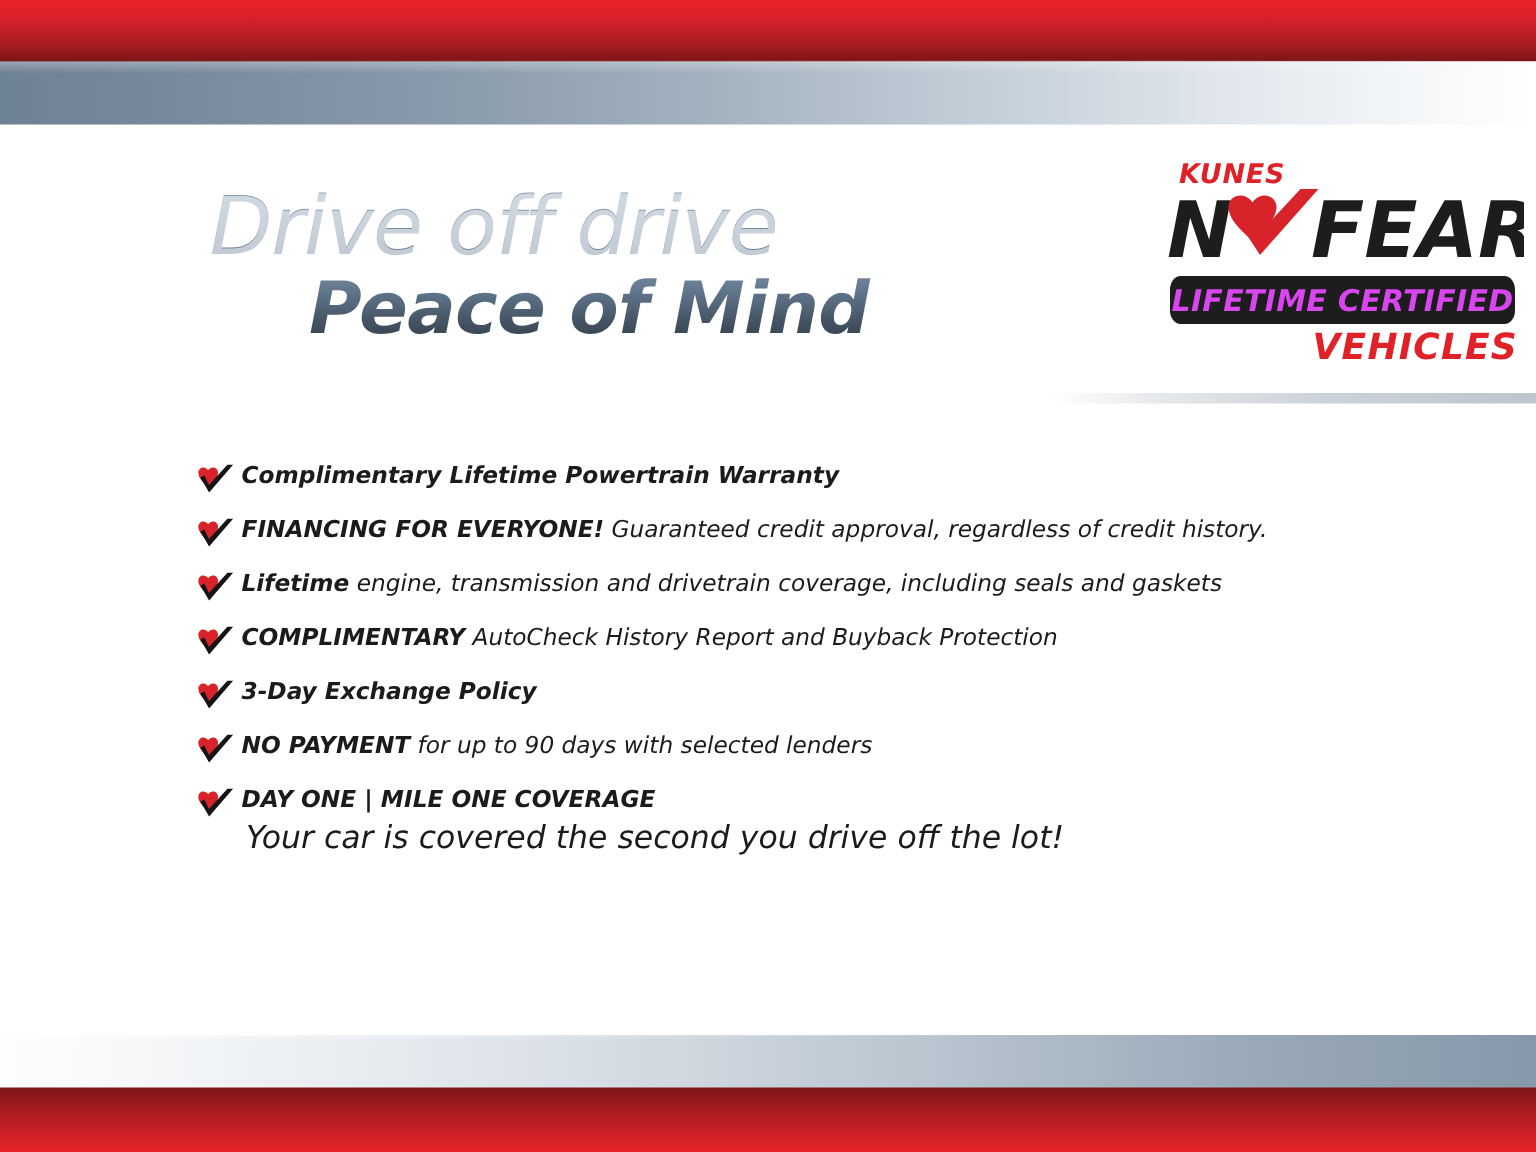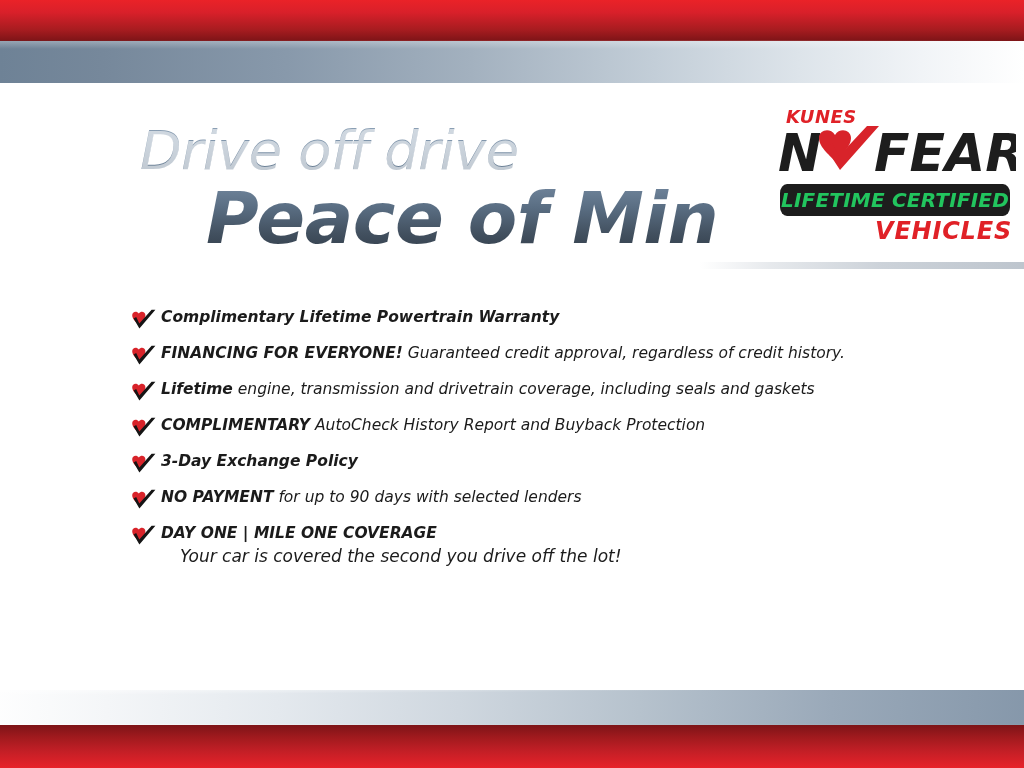--- a/index.html
+++ b/index.html
@@ -117,21 +117,21 @@
     white-space: nowrap;
     line-height: 1.0;
   }
   .headline-line1 {
     font-size: 54px;
     font-weight: 400;
     background-image: linear-gradient(to bottom, #8ea2b6 0%, #7e93a9 40%, #6c8197 75%, #5f7489 100%);
     text-shadow: 0 1px 0 rgba(255,255,255,0.6);
   }
   .headline-line2 {
-    font-size: 72px;
+    font-size: 48px;
     font-weight: 700;
     margin-top: 4px;
     margin-left: 66px;
     background-image: linear-gradient(to bottom, #73889f 0%, #5a6e83 35%, #42505f 72%, #323e4b 100%);
   }
 
   .head-divider {
     position: absolute;
     left: 700px;
     top: 262px;
@@ -176,21 +176,21 @@
     border-radius: 7px / 9px;
     display: flex;
     align-items: center;
     justify-content: center;
   }
   .logo-bar-text {
     font-family: "DejaVu Sans", sans-serif;
     font-size: 20px;
     font-weight: 700;
     font-style: italic;
-    color: #22c55e;
+    color: #d946ef;
     letter-spacing: 0.2px;
     white-space: nowrap;
   }
   .logo-vehicles {
     position: absolute;
     right: 4px;
     top: 111px;
     font-family: "DejaVu Sans", sans-serif;
     font-size: 24px;
     font-weight: 700;
@@ -225,26 +225,26 @@
     color: #1b1b1b;
     line-height: 1.22;
     white-space: nowrap;
   }
   .bullet-text .b {
     font-weight: 700;
   }
   .bullet-sub {
     font-family: "DejaVu Sans", sans-serif;
     font-style: italic;
-    font-size: 17px;
+    font-size: 21px;
     color: #1b1b1b;
     font-weight: 400;
     display: block;
     margin-top: 3px;
-    margin-left: 19px;
+    margin-left: 3px;
     white-space: nowrap;
   }
 </style>
 </head>
 <body>
 
 <div class="top-banner">
   <div class="top-red"></div>
   <div class="top-hairline"></div>
   <div class="top-gray"></div>

